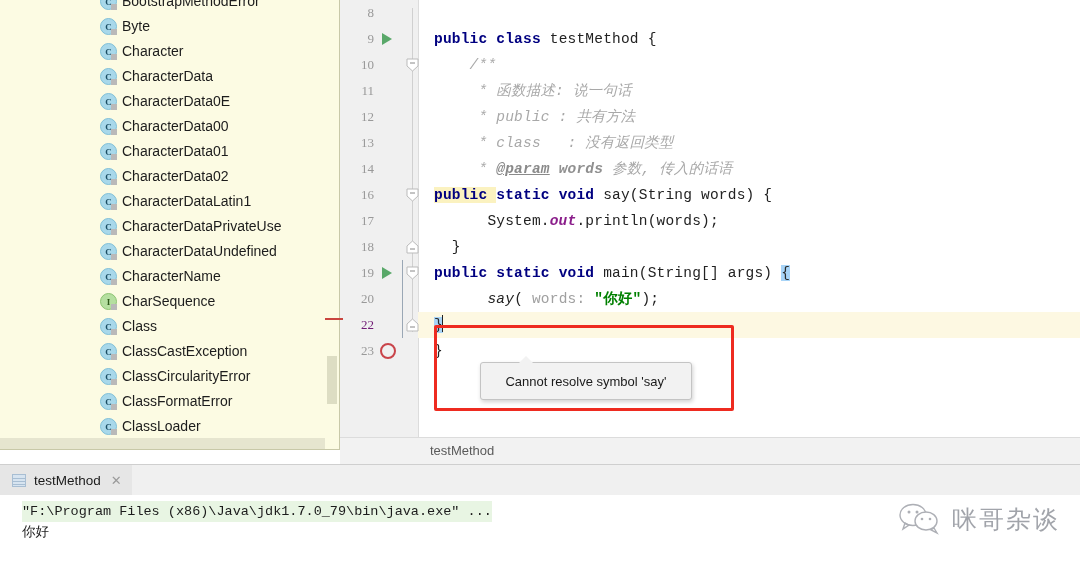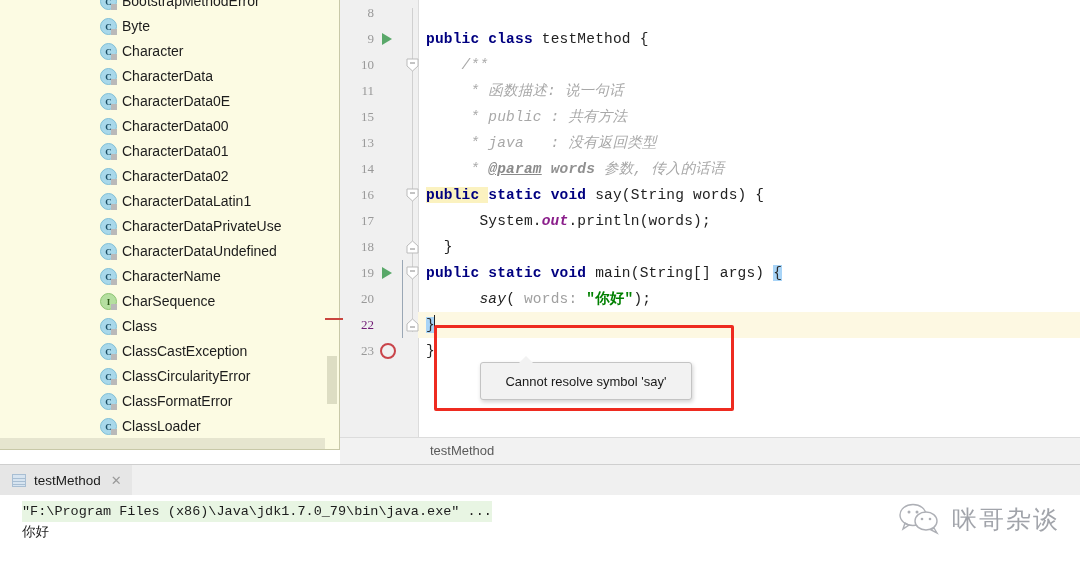--- a/index.html
+++ b/index.html
@@ -90,21 +90,21 @@
   .fold svg { display:block; }
   .indent-guide {
     position: absolute;
     left: 62px; top: 0;
     width: 1px; height: 26px;
     background: #9aa7b5;
   }
 
   .code-text {
     position: absolute;
-    left: 86px; top: 0;
+    left: 94px; top: 0;
     font-family: "Liberation Mono", monospace;
     font-size: 14.5px;
     color: #2b2b2b;
     letter-spacing: 0.2px;
   }
   .kw       { color: #000080; font-weight: bold; }
   .kw-hl    { color: #000080; font-weight: bold; background: #fbf2c0; }
   .plain    { color: #222222; }
   .cmt      { color: #a8a8a8; font-style: italic; }
   .cmt-b    { color: #909090; font-style: italic; font-weight: bold; }
@@ -386,22 +386,22 @@
     <div class="code-rows" id="code-rows">
         <div class="row"><span class="lnum">8</span><span class="code-text"></span></div>
         <div class="row"><span class="lnum">9</span><span class="runmark"><svg viewBox="0 0 13 14" width="13" height="14">
               <path d="M2 1 L12 7 L2 13 Z" fill="#59a869"></path>
             </svg></span><span class="code-text"><span class="kw">public </span><span class="kw">class </span><span class="plain">testMethod {</span></span></div>
         <div class="row"><span class="lnum">10</span><span class="fold"><svg viewBox="0 0 13 14" width="13" height="14">
               <path d="M1 1 H12 V8 L6.5 13 L1 8 Z" fill="#fff" stroke="#bbb"></path>
               <line x1="4" y1="5" x2="9" y2="5" stroke="#888"></line>
             </svg></span><span class="code-text"><span class="cmt">    /**</span></span></div>
         <div class="row"><span class="lnum">11</span><span class="code-text"><span class="cmt">     * 函数描述: 说一句话</span></span></div>
-        <div class="row"><span class="lnum">15</span><span class="code-text"><span class="cmt">     * public : 共有方法</span></span></div>
-        <div class="row"><span class="lnum">13</span><span class="code-text"><span class="cmt">     * java   : 没有返回类型</span></span></div>
+        <div class="row"><span class="lnum">12</span><span class="code-text"><span class="cmt">     * public : 共有方法</span></span></div>
+        <div class="row"><span class="lnum">13</span><span class="code-text"><span class="cmt">     * class   : 没有返回类型</span></span></div>
         <div class="row"><span class="lnum">14</span><span class="code-text"><span class="cmt">     * </span><span class="cmt-tag">@param</span><span class="cmt-b"> words</span><span class="cmt"> 参数, 传入的话语</span></span></div>
         <div class="row"><span class="lnum">16</span><span class="fold"><svg viewBox="0 0 13 14" width="13" height="14">
               <path d="M1 1 H12 V8 L6.5 13 L1 8 Z" fill="#fff" stroke="#bbb"></path>
               <line x1="4" y1="5" x2="9" y2="5" stroke="#888"></line>
             </svg></span><span class="code-text"><span class="kw-hl">public </span><span class="kw">static </span><span class="kw">void </span><span class="plain">say(String words) {</span></span></div>
         <div class="row"><span class="lnum">17</span><span class="code-text"><span class="plain">      System.</span><span class="field">out</span><span class="plain">.println(words);</span></span></div>
         <div class="row"><span class="lnum">18</span><span class="fold"><svg viewBox="0 0 13 14" width="13" height="14">
               <path d="M1 13 H12 V6 L6.5 1 L1 6 Z" fill="#fff" stroke="#bbb"></path>
               <line x1="4" y1="9" x2="9" y2="9" stroke="#888"></line>
             </svg></span><span class="code-text"><span class="plain">  }</span></span></div>

